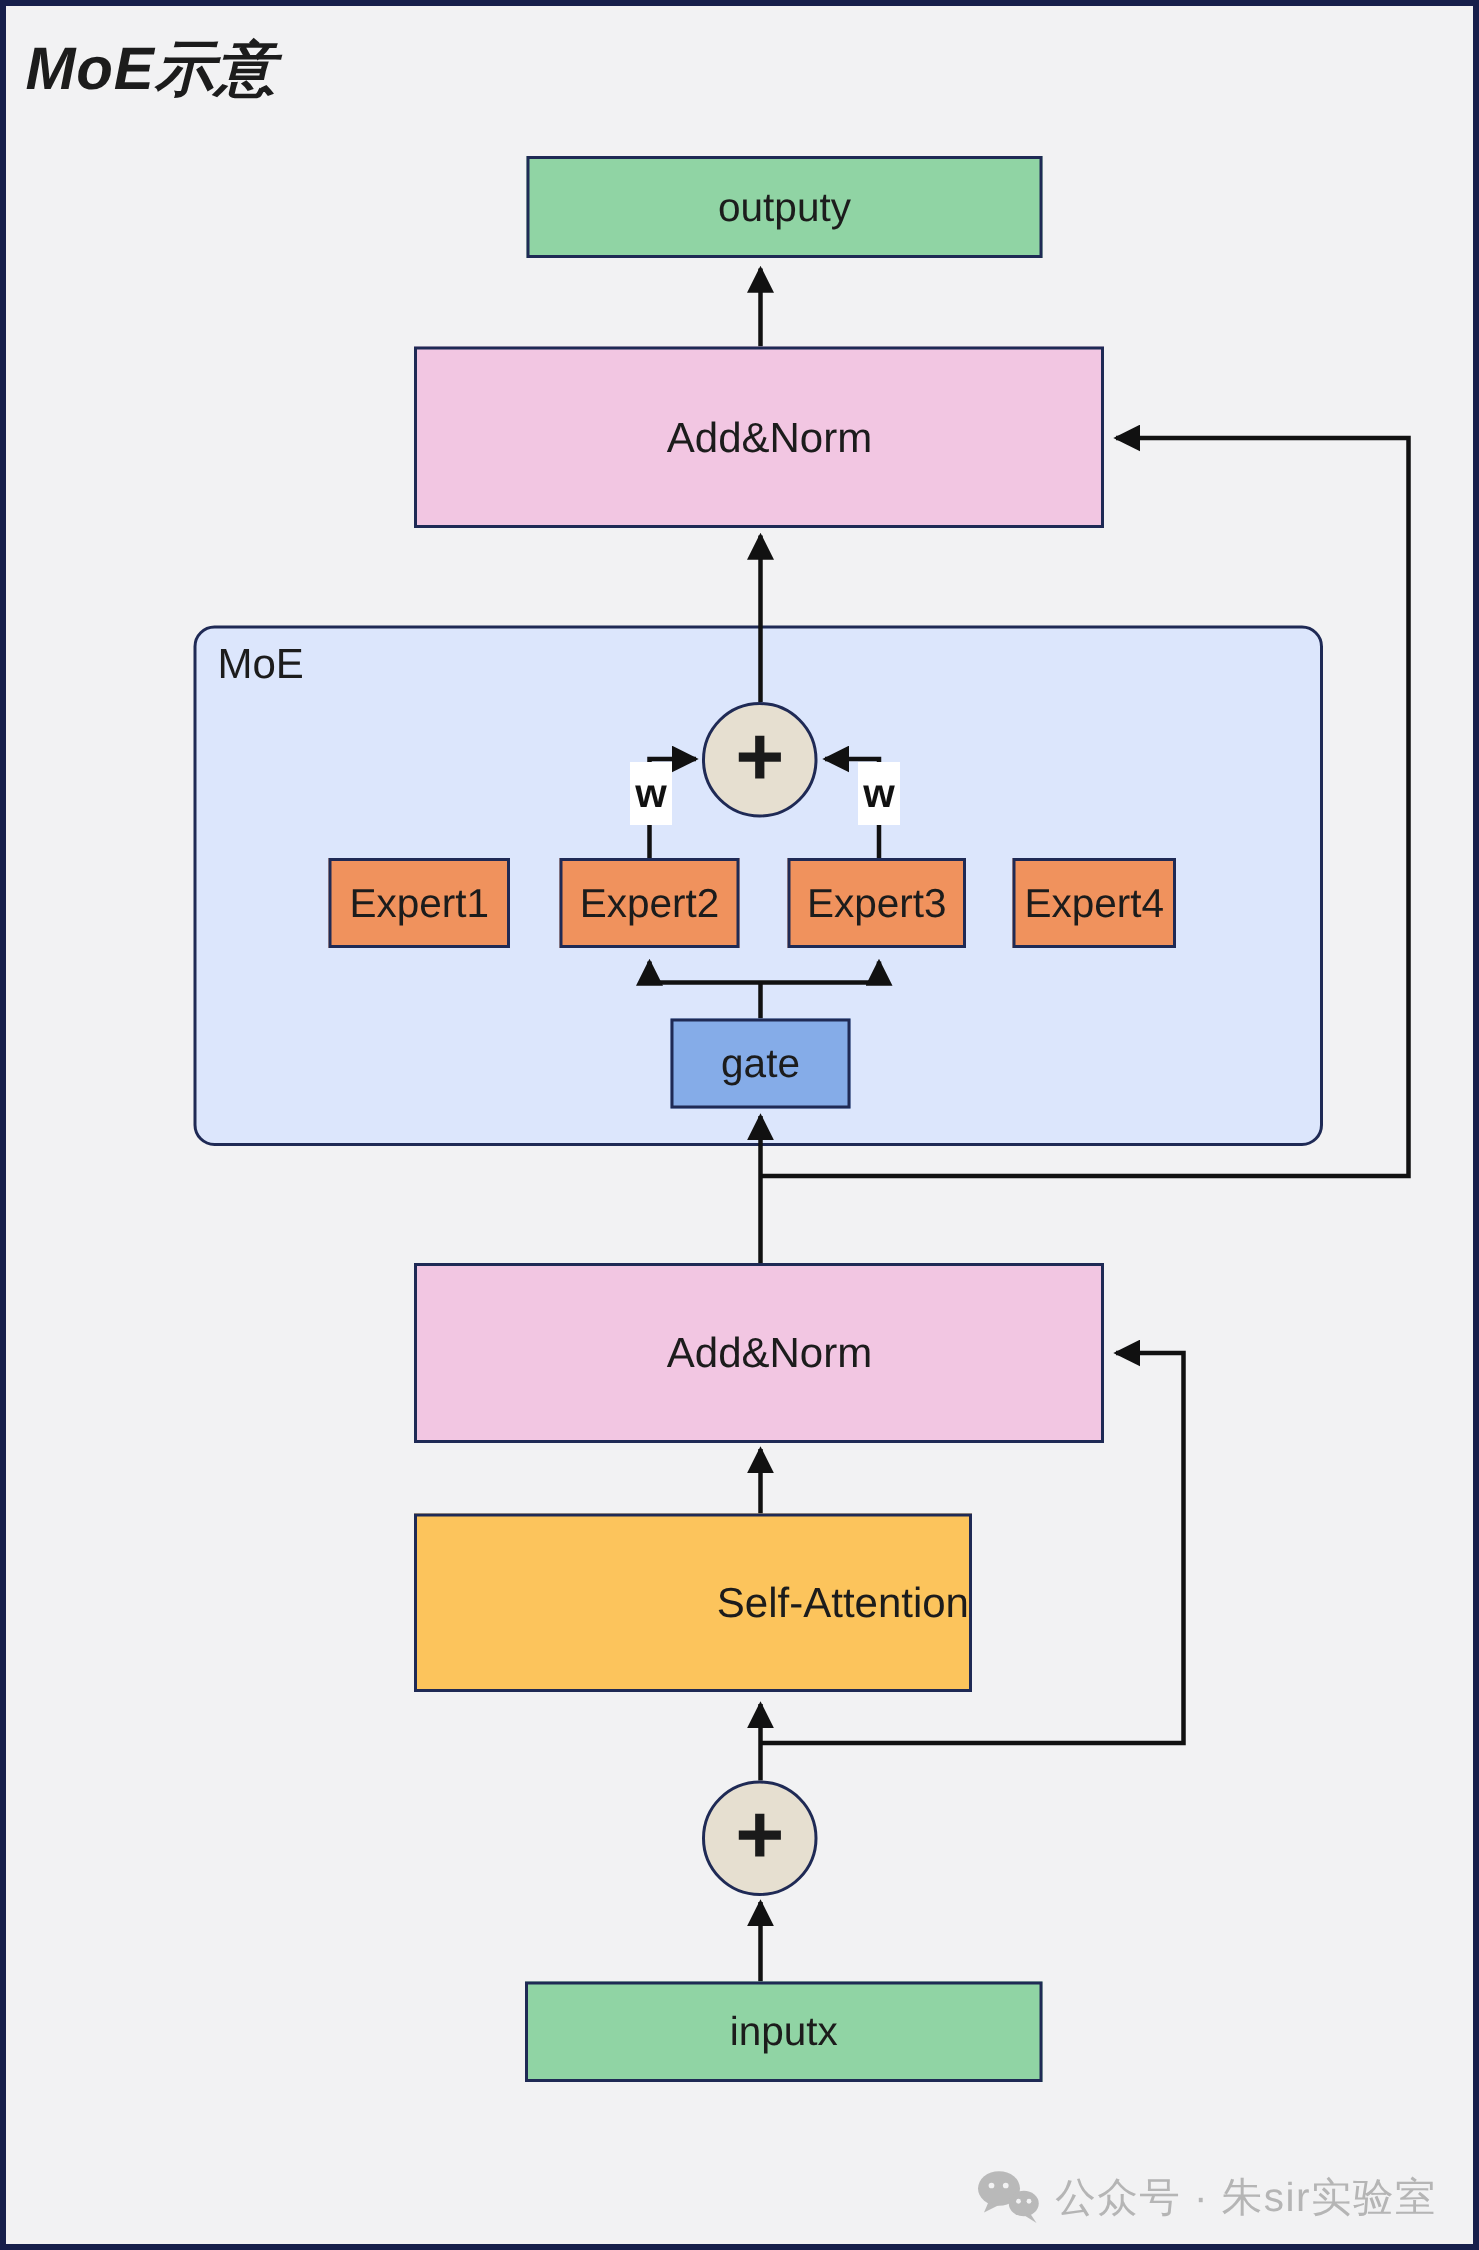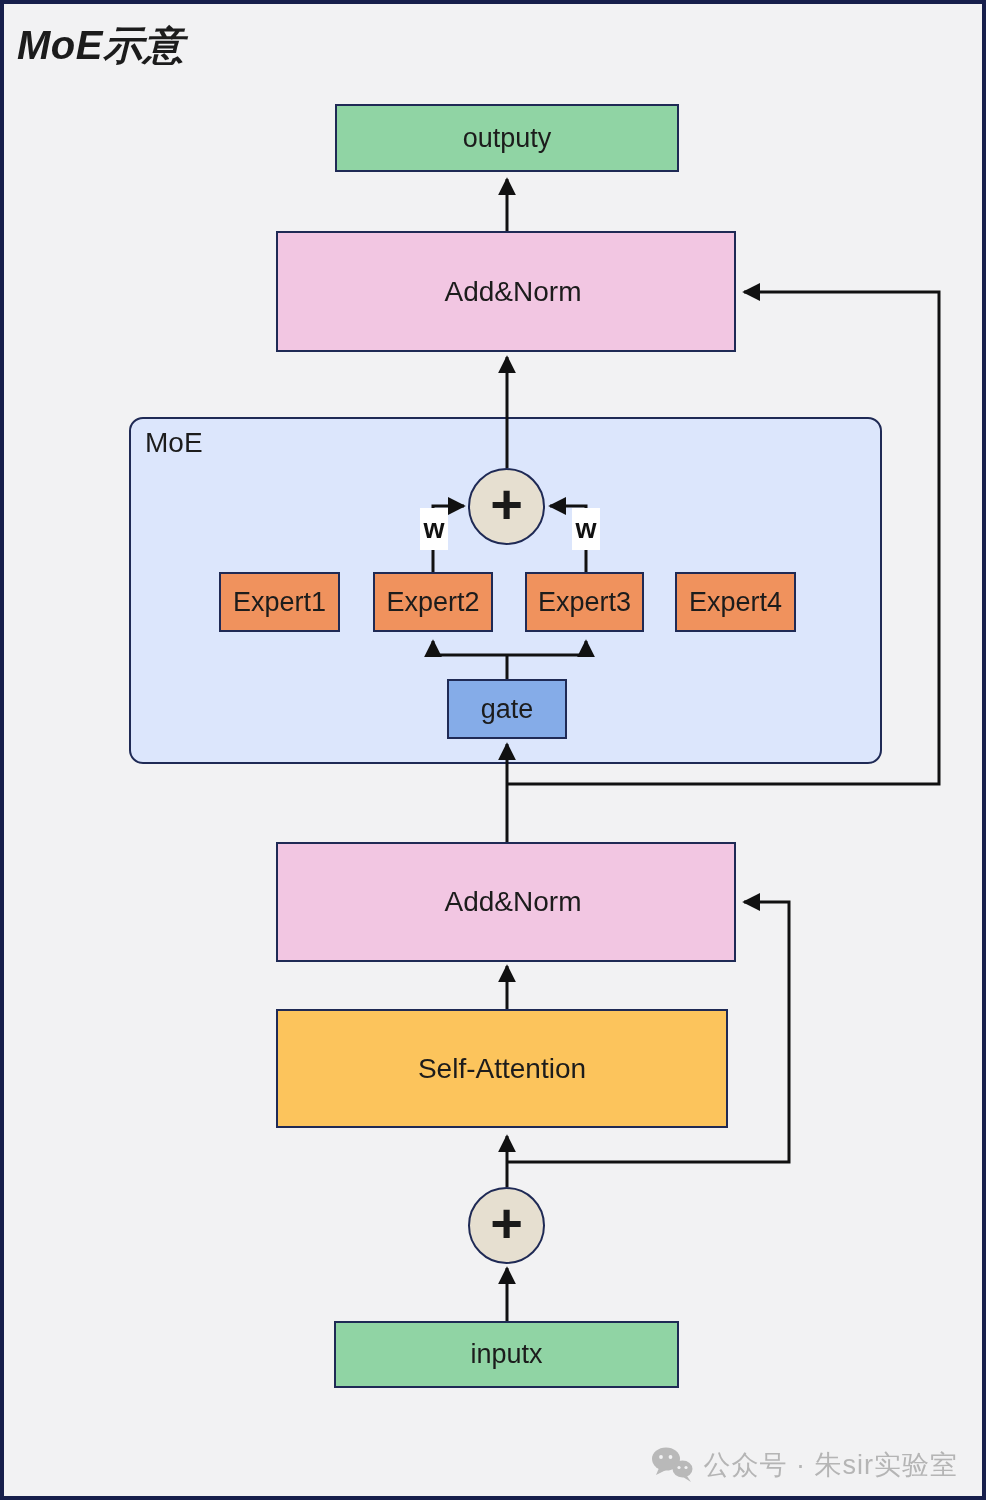--- a/index.html
+++ b/index.html
@@ -44,35 +44,35 @@
   .moe-label {
     position:absolute; left:14px; top:8px;
     font-size:28px; color:var(--text);text-align:center;
   }
   .box {
     position:absolute; z-index:3;
     display:flex; align-items:center; justify-content:center;
     border:2.5px solid var(--node_border);
     font-size:27px; color:var(--text);
   }
-  .green  { background:var(--green); }
+  .green  { background:var(--green);margin-left:16px; }
   .pink   { background:var(--pink);padding-left:14px; }
   .orange { background:var(--orange);justify-content:center; }
   .yellow { background:var(--yellow); font-size:28px; }
   .blue   { background:var(--gate_blue);text-align:center; }
 
   .n-output      { left:331px; top:100px;  width:344px; height:68px;  }
   .n-addnorm-top { left:272px; top:227px;  width:460px; height:121px; font-size:28px; }
   .n-expert1     { left:215px; top:568px;  width:121px; height:60px;  }
   .n-expert2     { left:369px; top:568px;  width:120px; height:60px;  }
   .n-expert3     { left:521px; top:568px;  width:119px; height:60px;  }
-  .n-expert4     { left:671px; top:568px;  width:121px; height:60px;  }
+  .n-expert4     { left:671px; top:568px;  width:109px; height:60px;  }
   .n-gate        { left:443px; top:675px;  width:120px; height:60px;  }
   .n-addnorm-bot { left:272px; top:838px;  width:460px; height:120px; font-size:28px; }
-  .n-selfattn    { left:272px; top:1005px; width:452px; height:119px; }
+  .n-selfattn    { left:272px; top:1005px; width:372px; height:119px;justify-content:flex-end; }
   .n-input       { left:330px; top:1317px; width:345px; height:67px;  }
 
   .sum {
     position:absolute; z-index:3;
     width:77px; height:77px; border-radius:50%;
     background:var(--sum_fill);
     border:2.5px solid var(--node_border);
     display:flex; align-items:center; justify-content:center;
     font-size:56px; font-weight:700; color:#1a1a1a;
   }

